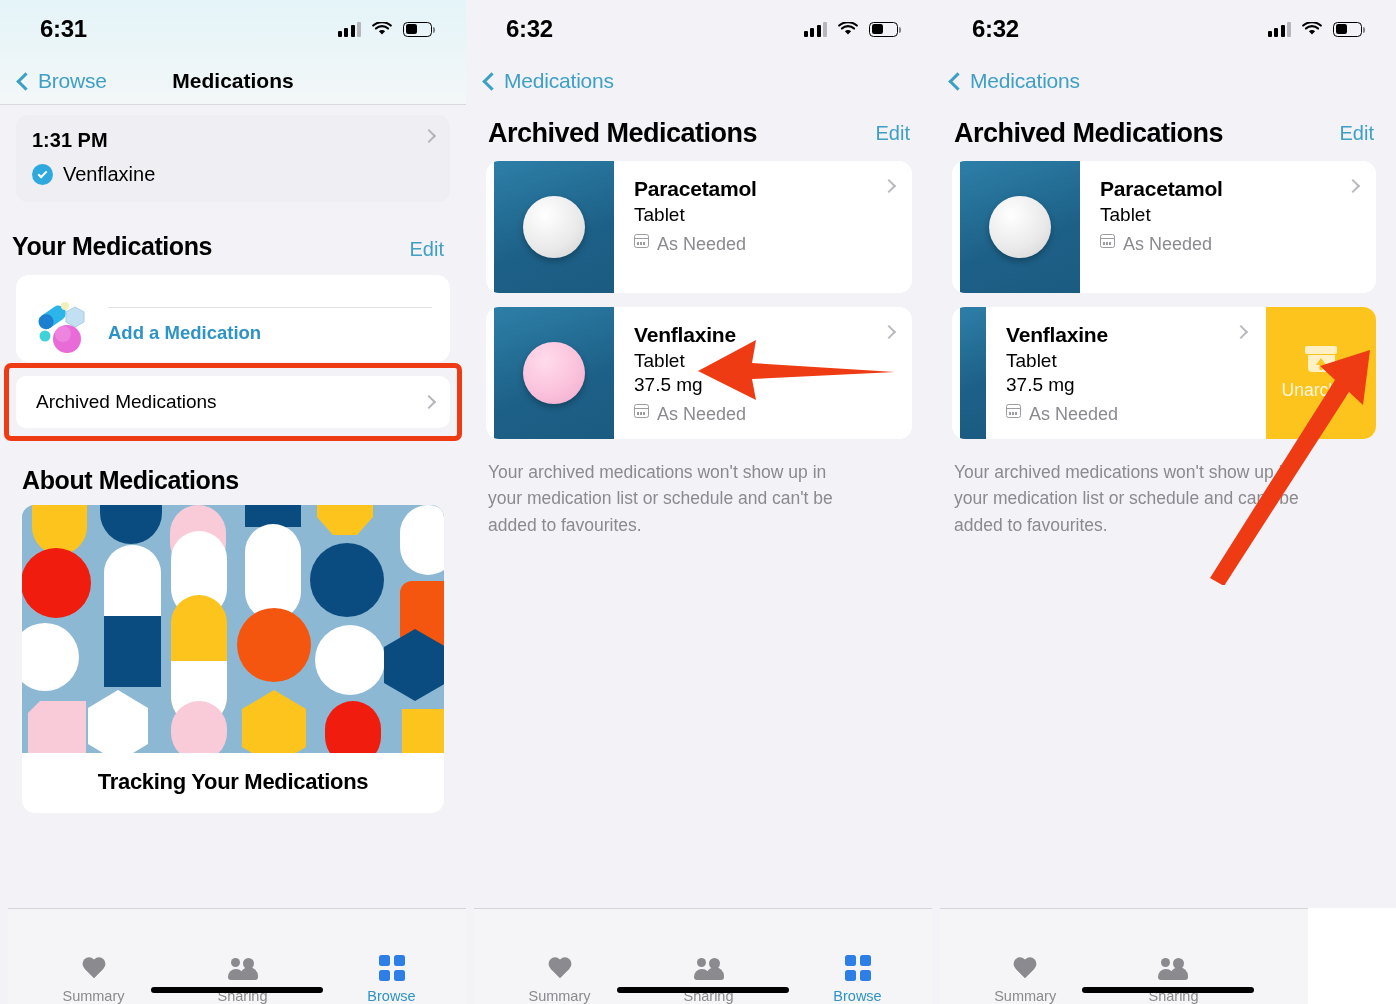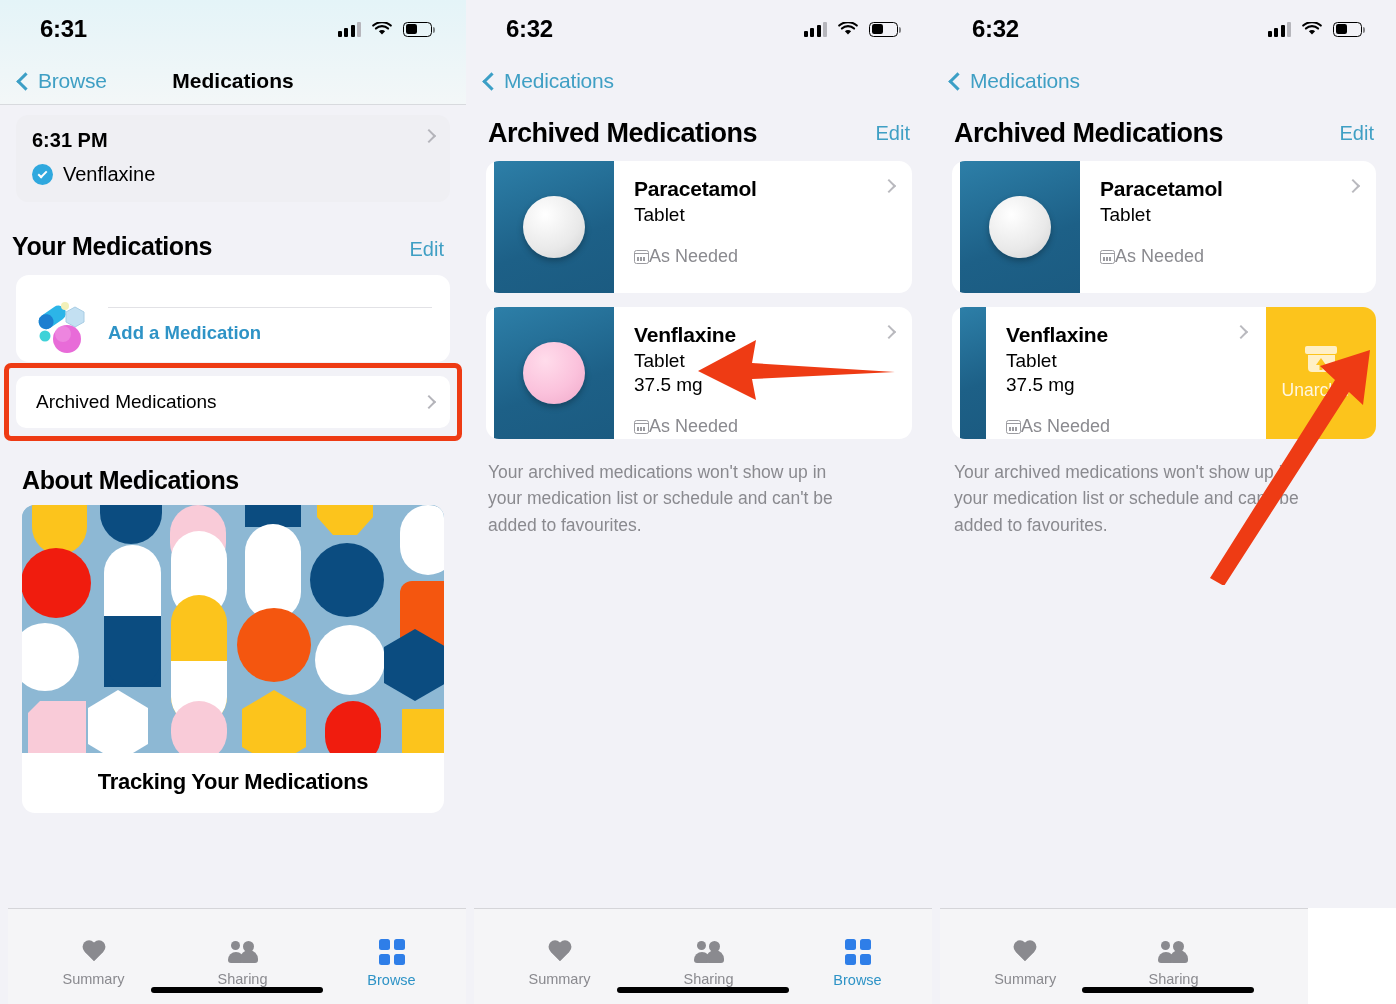--- a/index.html
+++ b/index.html
@@ -138,21 +138,21 @@
   .pill {
     position:absolute; left:50%; top:50%; transform:translate(-50%,-50%);
     width:62px; height:62px; border-radius:50%;
   }
   .pill.white { background: radial-gradient(circle at 36% 30%, #FFFFFF 0%, #E9E9E9 60%, #CFCFCF 100%); box-shadow:0 3px 6px rgba(0,0,0,.28);}
   .pill.pink  { background: radial-gradient(circle at 36% 30%, #FFDCEB 0%, #FBC2DC 55%, #F0A9C9 100%); box-shadow:0 3px 6px rgba(0,0,0,.28);}
   .med-info { flex:1; padding: 16px 18px 0 20px; position:relative; }
   .med-name { font-size:21px; font-weight:700; color:#000; letter-spacing:-0.2px; }
   .med-form { font-size:19px; color:#000; margin-top:3px; }
   .med-dose { font-size:19px; color:#000; margin-top:2px; }
-  .med-sched{ font-size:18px; color:#8A8A8F; margin-top:20px; display:flex; align-items:center; gap:0; }
+  .med-sched{ font-size:18px; color:#8A8A8F; margin-top:8px; display:flex; align-items:flex-start; gap:8px; }
   .cal-icon {
     width:15px; height:14px; border:1.6px solid #9B9BA0; border-radius:2.5px;
     position:relative; flex:none;
   }
   .cal-icon::before{
     content:""; position:absolute; left:0; right:0; top:2.5px; height:1.4px; background:#9B9BA0;
   }
   .cal-icon::after{
     content:""; position:absolute; left:2px; right:2px; top:6.5px; height:3.5px;
     background: repeating-linear-gradient(90deg,#9B9BA0 0 1.6px, transparent 1.6px 3.2px);
@@ -191,21 +191,21 @@
   .archbox .stem{
     position:absolute; left:50%; top:18px; transform:translateX(-50%);
     width:3px; height:6px; background:#FCC41C;
   }
   .med-row.swiped { margin-right:20px; }
 
   
   .tabbar{
     position:absolute; left:8px; right:0; bottom:0; height:96px;
     background:#F5F5F7; border-top:1px solid #D5D5D9;
-    display:flex; align-items:center; padding-top:14px;padding-left:11px;
+    display:flex; align-items:flex-end; padding-top:14px;padding-left:11px;
   }
   .tab{ flex:1; display:flex; flex-direction:column; align-items:center; gap:7px; cursor:pointer; }
   .tab-label{ font-size:14.5px; color:#8A8A8F; }
   .tab.active .tab-label{ color:#2E93C6; }
   .heart-icon{
     width:26px;height:23px; position:relative;
   }
   .heart-icon::before,.heart-icon::after{
     content:""; position:absolute; top:0; width:13px;height:20px;
     background:#8A8A8F; border-radius:7px 7px 0 0;
@@ -266,21 +266,21 @@
         <div class="backlink">
           <span class="chev-left"></span>
           <span class="backlabel">Browse</span>
         </div>
         <div class="nav-title">Medications</div>
       </div>
     </div>
 
     <div class="p1-body">
       <div class="dose-card">
-        <div class="dose-time">6:31 PM</div>
+        <div class="dose-time">1:31 PM</div>
         <div class="dose-row">
           <span class="check-circle">
               <div></div>
             </span>
           <span class="dose-name">Venflaxine</span>
         </div>
         <span class="disc-chev"></span>
       </div>
 
       <div class="sect-head">

